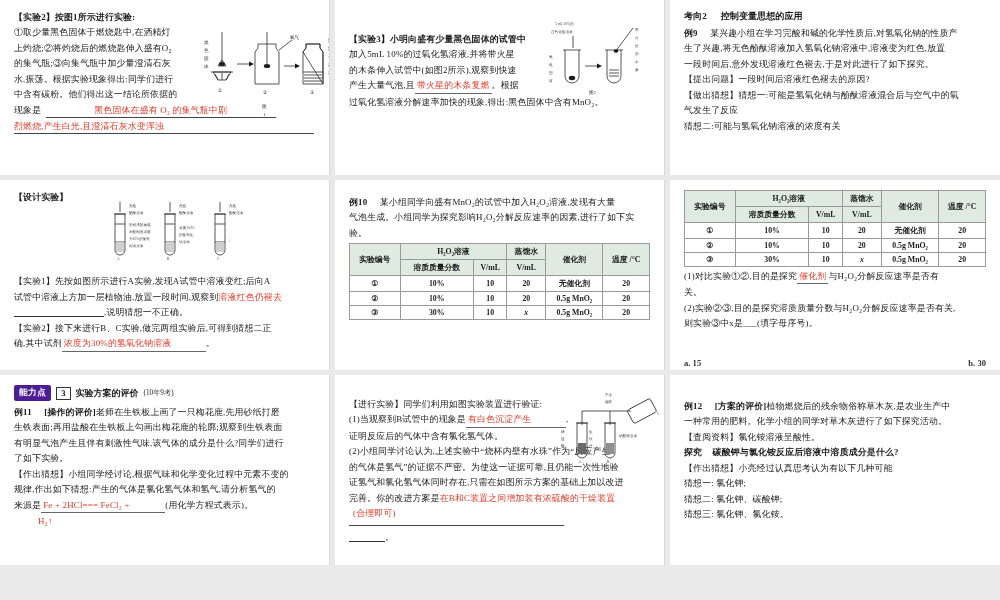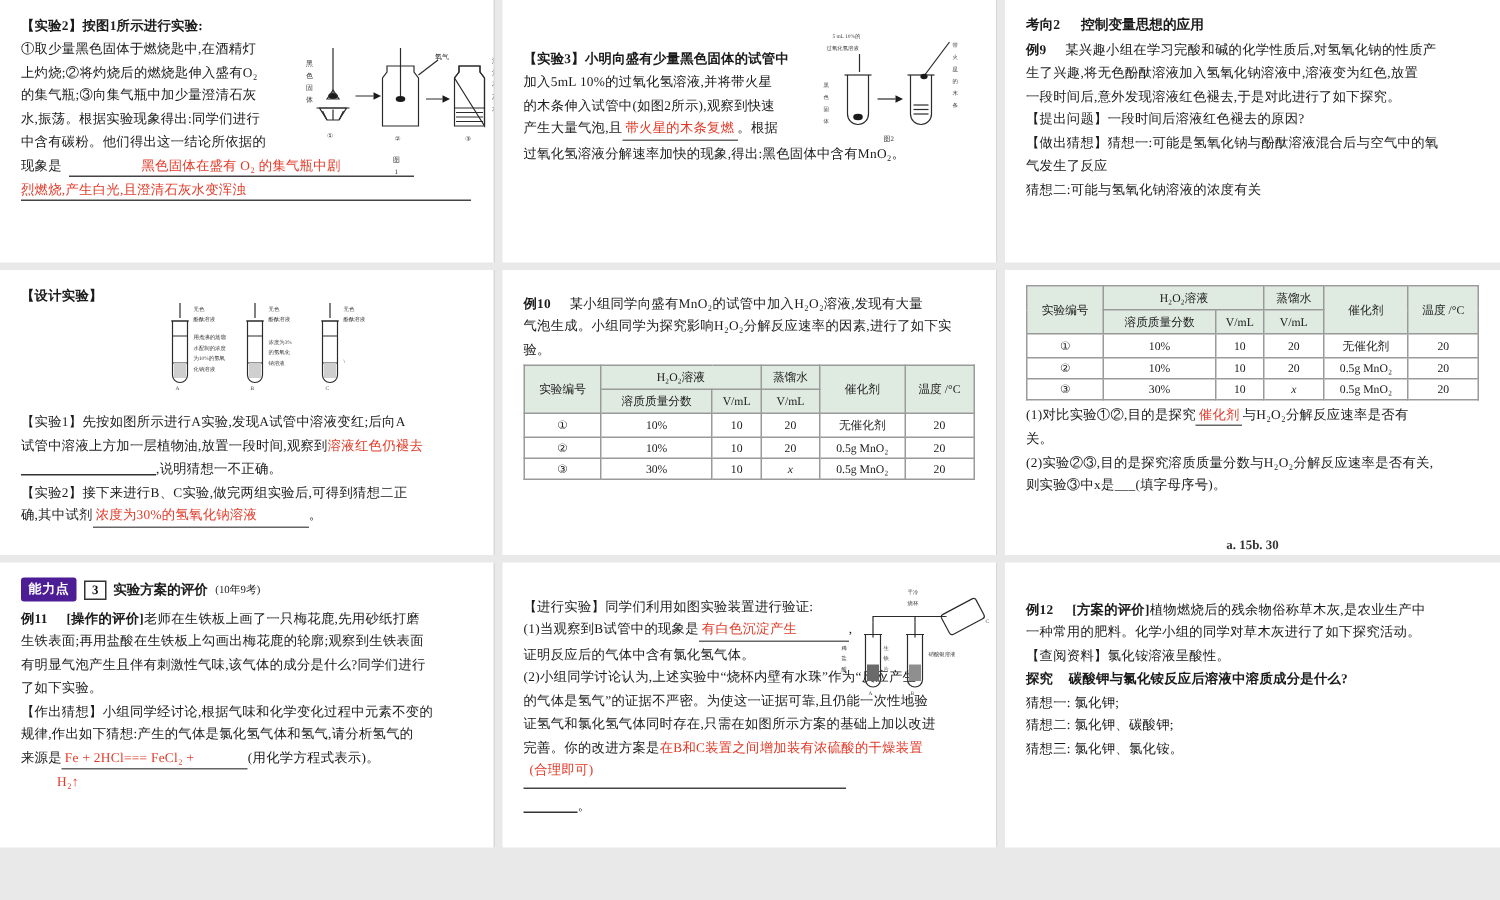--- a/index.html
+++ b/index.html
@@ -57,34 +57,34 @@
     border:1px solid #333;padding:0.5px 4px;
   }
   .badge-title{font-weight:bold;font-size:9px;}
   .badge-note{font-size:7.2px;font-weight:normal;}
   
   table.exp{
     border-collapse:collapse;width:100%;margin:3px 0 2px 0;
     font-size:7.8px;text-align:center;
   }
   table.exp th,table.exp td{
-    border:1px solid #9a9a9a;padding:2px 1px;font-weight:normal;
+    border:1px solid #9a9a9a;padding:2px 1px;font-weight:bold;
   }
   table.exp thead th{background:#dfeae1;}
   table.exp tbody td{background:#fff;}
   
   .fig{position:absolute;}
   svg{display:block;overflow:visible;}
   .lbl{font-family:"Liberation Serif",serif;font-size:4.6px;fill:#2b2b2b;}
   .lbl2{font-family:"Liberation Serif",serif;font-size:3.6px;fill:#3a3a3a;}
   .stk{stroke:#2b2b2b;fill:none;stroke-width:.8;}
   .blk{fill:#1b1b1b;}
   .cut{
     position:absolute;left:14px;right:14px;bottom:2px;
-    font-size:8.6px;font-weight:bold;display:flex;justify-content:center;
+    font-size:8.6px;font-weight:bold;display:flex;justify-content:space-between;
     color:#333;
   }
 </style>
 </head>
 <body>
 
 <div class="grid">
 
   <div class="panel">
     <div class="txt" style="width:200px;">
@@ -470,19 +470,20 @@
       <p>
         <span class="bold">例12</span>
         <span style="display:inline-block;width:10px;"></span><span class="bold">[方案的评价]</span><span>植物燃烧后的残余物俗称草木灰,是农业生产中</span>
       </p>
       <p>一种常用的肥料。化学小组的同学对草木灰进行了如下探究活动。</p>
       <p>【查阅资料】氯化铵溶液呈酸性。</p>
       <p>
         <span class="bold">探究</span>
         <span style="display:inline-block;width:8px;"></span><span class="bold">碳酸钾与氯化铵反应后溶液中溶质成分是什么?</span>
       </p>
+      <p>【作出猜想】小亮经过认真思考认为有以下几种可能</p>
       <p>猜想一: 氯化钾;</p>
       <p>猜想二: 氯化钾、碳酸钾;</p>
       <p>猜想三: 氯化钾、氯化铵。</p>
     </div>
   </div>
 
 </div>
 
 </body></html>

